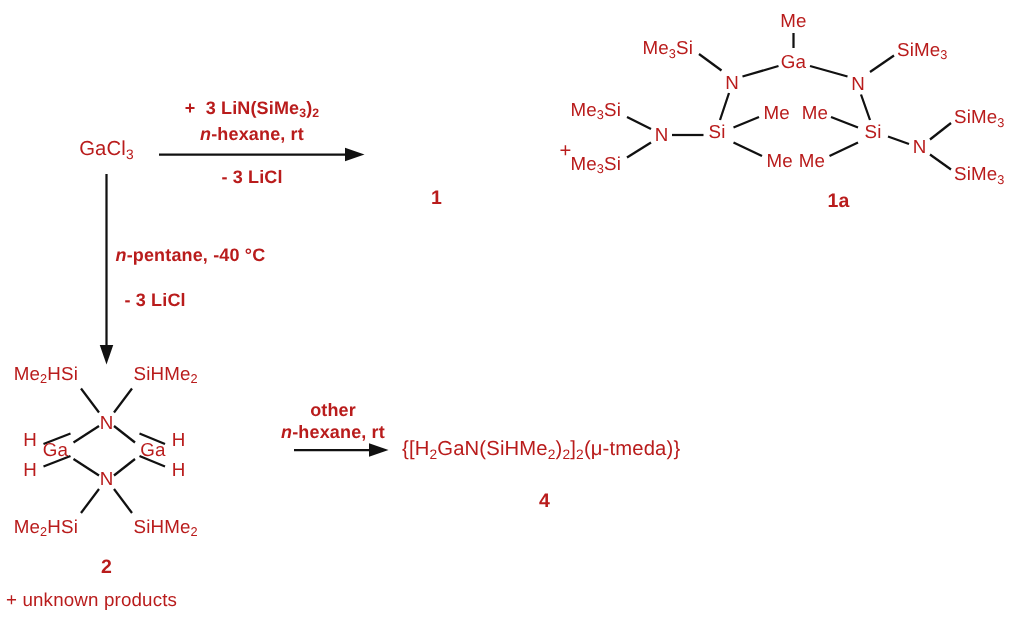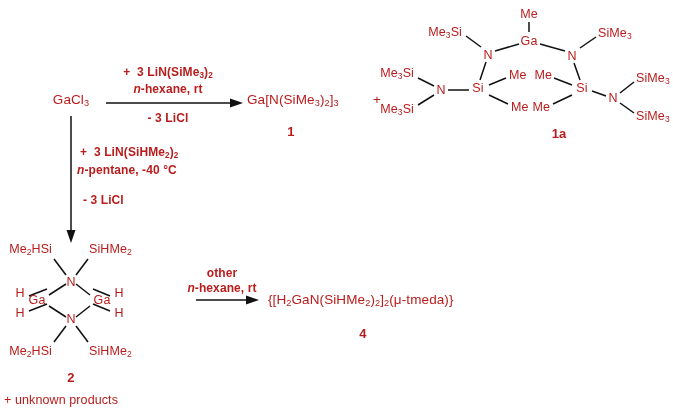--- a/index.html
+++ b/index.html
@@ -117,28 +117,26 @@
   <div class="lbl ctr formula" style="left:71px;top:100px;">GaCl<sub>3</sub></div>
 
   <div class="lbl ctr cond" style="left:168px;top:73px;">+&nbsp; 3 LiN(SiMe<sub>3</sub>)<sub>2</sub></div>
 
   <div class="lbl ctr cond" style="left:168px;top:90px;">
     <span class="ital">n</span><span>-hexane, rt</span>
   </div>
 
   <div class="lbl ctr cond" style="left:168px;top:119px;">- 3 LiCl</div>
 
-  <div class="lbl lft formula" style="left:247px;top:100px;">Ga[N(SiMe<sub>3</sub>)<sub>2</sub>]<sub>3</sub></div>
 
   <div class="lbl ctr formula" style="left:377px;top:100px;">+</div>
 
   <div class="lbl ctr bold" style="left:291px;top:132px;">1</div>
 
 
-  <div class="lbl lft cond" style="left:80px;top:153px;">+&nbsp; 3 LiN(SiHMe<sub>2</sub>)<sub>2</sub></div>
 
   <div class="lbl lft cond" style="left:77px;top:171px;">
     <span class="ital">n</span><span>-pentane, -40 °C</span>
   </div>
 
   <div class="lbl lft cond" style="left:83px;top:201px;">- 3 LiCl</div>
 
   <div class="lbl ctr cond" style="left:222px;top:274px;">other</div>
 
   <div class="lbl ctr cond" style="left:222px;top:289px;">

